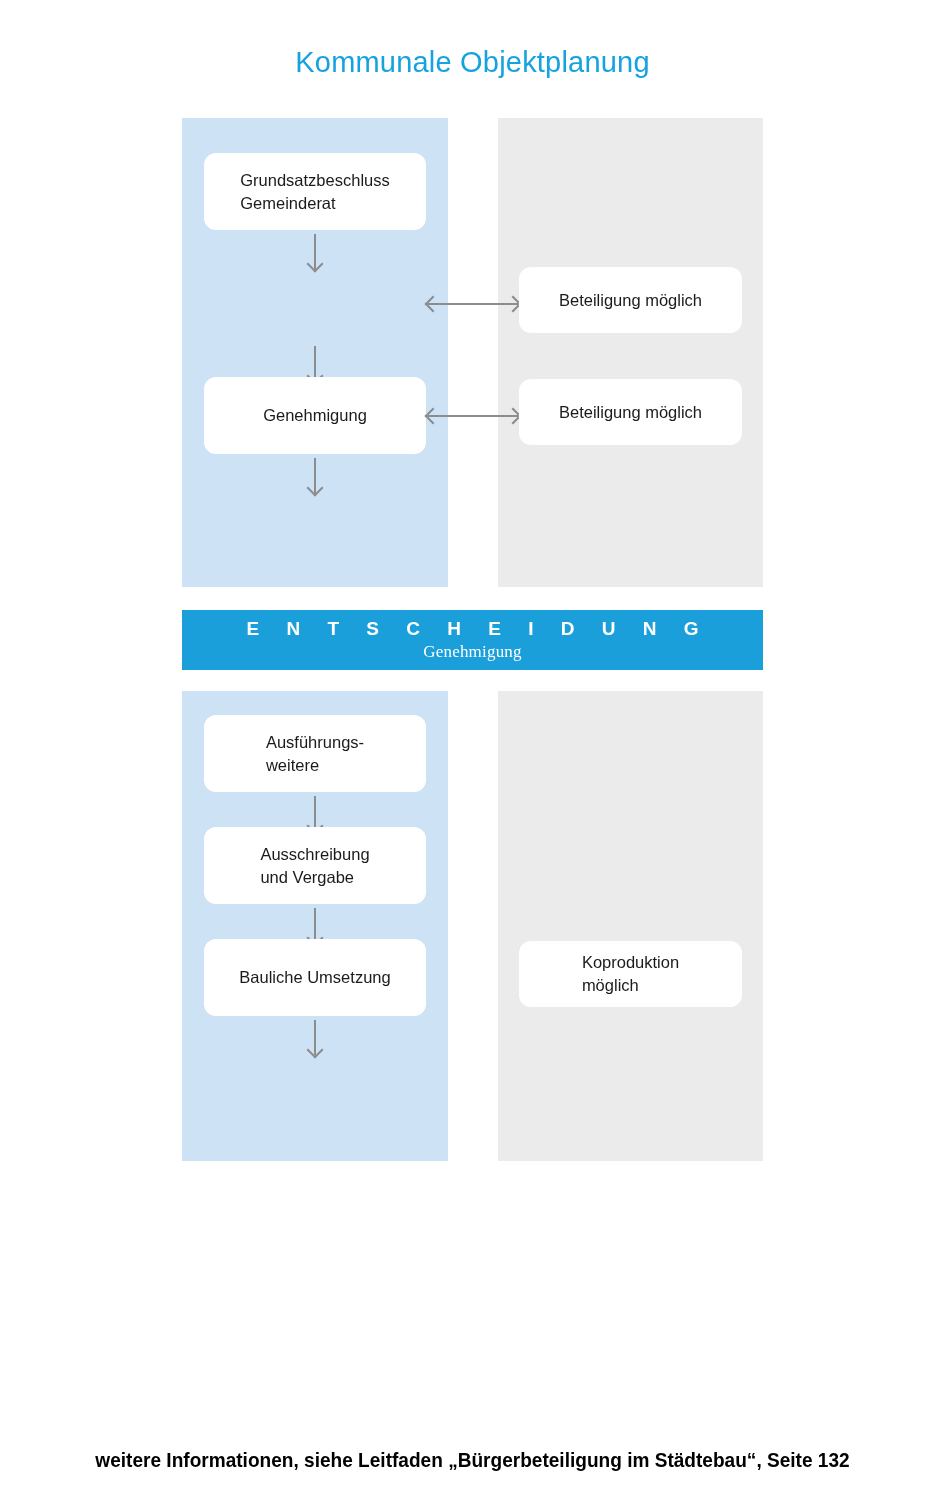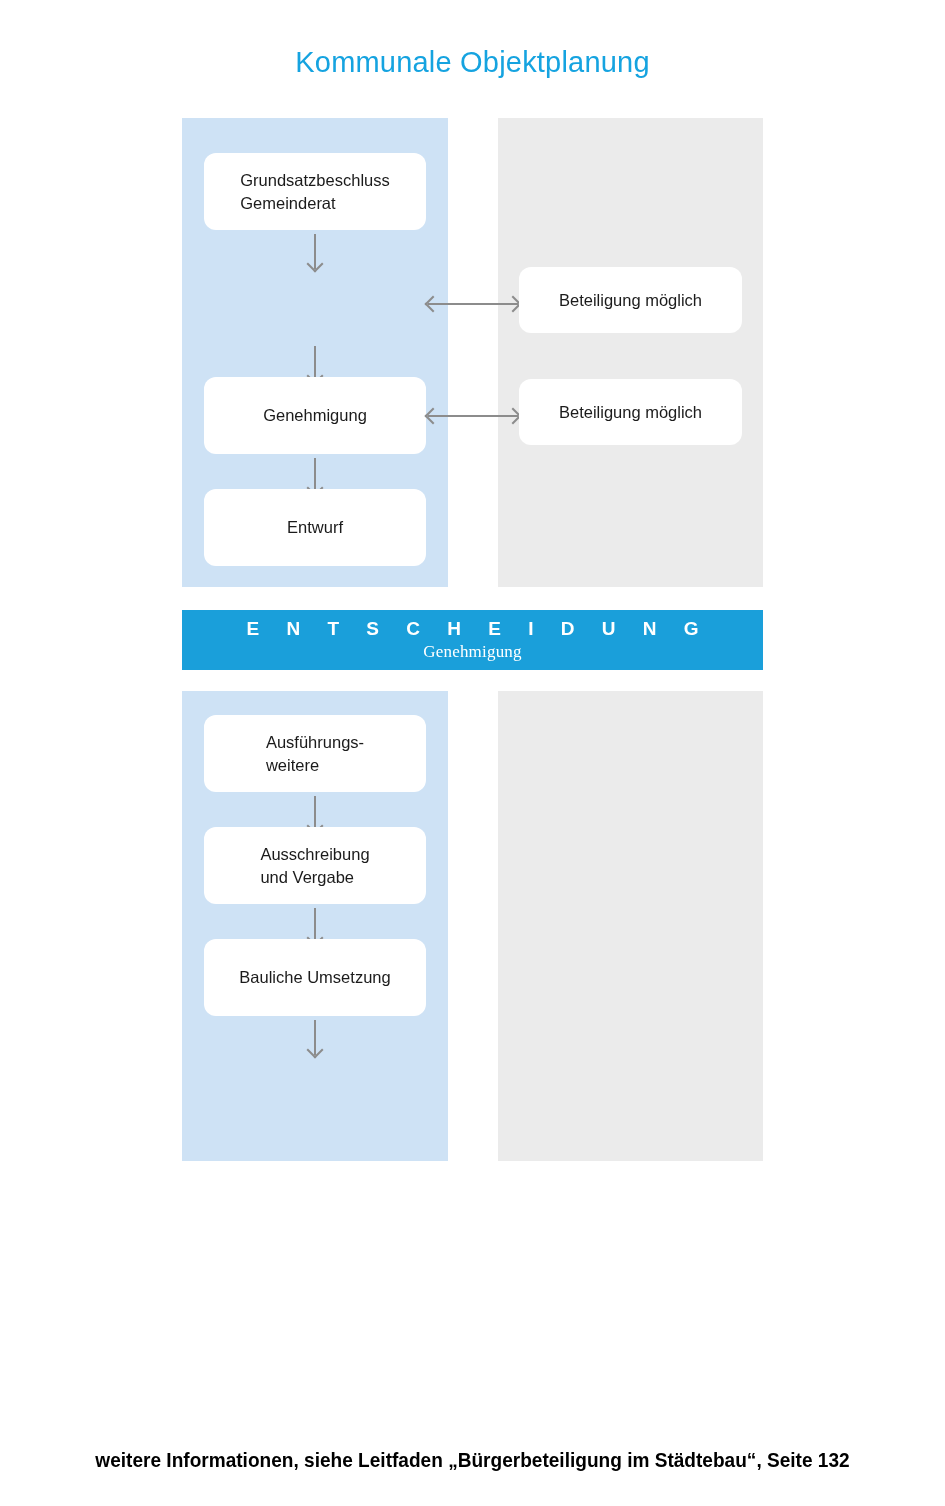--- a/index.html
+++ b/index.html
@@ -183,23 +183,20 @@
   </div>
   <div class="vconn" style="top:234px"></div>
 
   <div class="vconn" style="top:346px"></div>
 
   <div class="node node-left" style="top:377px">
     <span>Genehmigung</span>
   </div>
   <div class="vconn" style="top:458px"></div>
 
-  <div class="node node-left" style="top:489px">
-    <span>Entwurf</span>
-  </div>
 
   <div class="hconn" style="top:303px"></div>
   <div class="node node-right" style="top:267px">
     <span>Beteiligung möglich</span>
   </div>
 
   <div class="hconn" style="top:415px"></div>
   <div class="node node-right" style="top:379px">
     <span>Beteiligung möglich</span>
   </div>
@@ -227,16 +224,22 @@
     </span>
   </div>
   <div class="vconn" style="top:908px"></div>
 
   <div class="node node-left" style="top:939px">
     <span>Bauliche Umsetzung</span>
   </div>
   <div class="vconn" style="top:1020px"></div>
 
 
+  <div class="node node-right" style="top:941px">
+    <span>
+      <span>Koproduktion</span><br>
+      <span>möglich</span>
+    </span>
+  </div>
 
   <div class="footer">weitere Informationen, siehe Leitfaden „Bürgerbeteiligung im Städtebau“, Seite 132</div>
 
 </div>
 
 </body></html>

